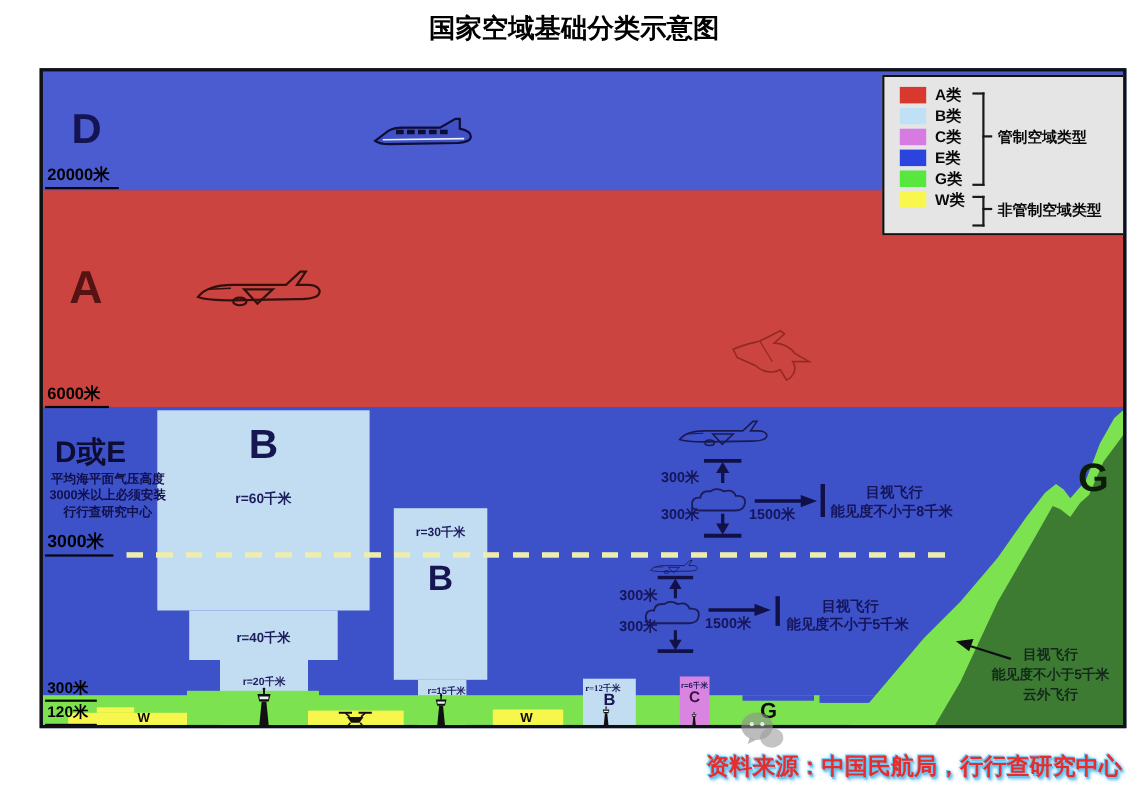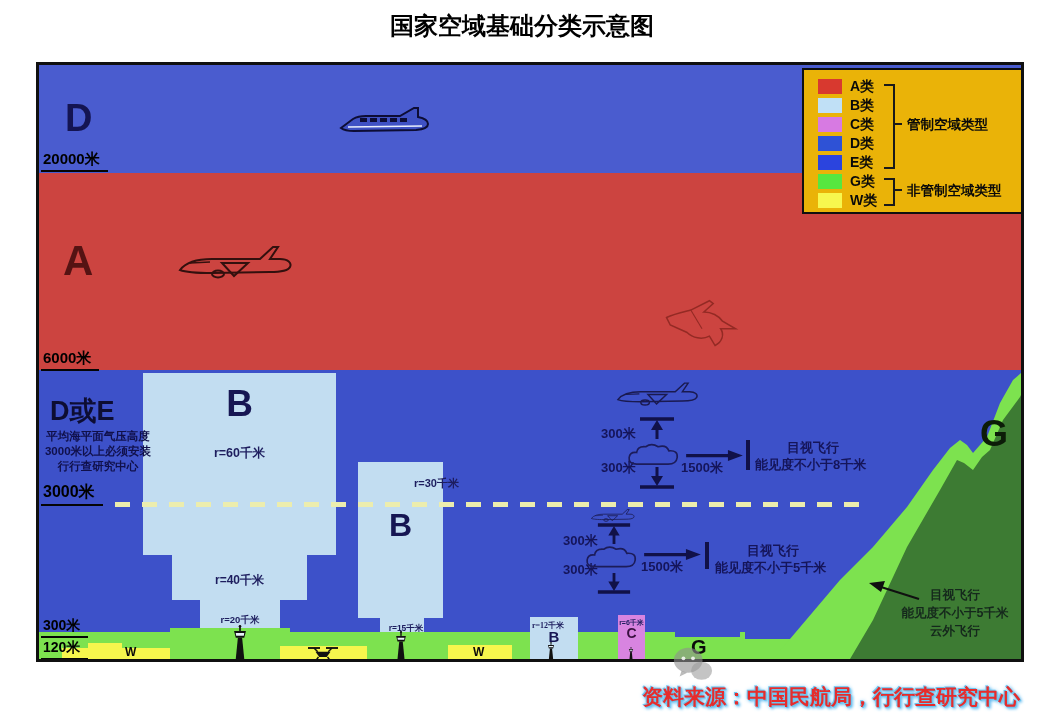--- a/index.html
+++ b/index.html
@@ -130,21 +130,21 @@
     <div class="zone" style="left: 104px; top: 308px; width: 193px; height: 182px; background-color: rgb(194, 221, 241);"></div>
     <div class="zone" style="left: 133px; top: 490px; width: 135px; height: 45px; background-color: rgb(194, 221, 241);"></div>
     <div class="zone" style="left: 161px; top: 535px; width: 80px; height: 59px; background-color: rgb(194, 221, 241);"></div>
     <div class="zlabel" style="left:104px;top:318px;width:193px;text-align:center;font-size:37px;color:#161653;">B</div>
     <div class="rlabel" style="left:104px;top:380px;width:193px;font-size:12.5px;">r=60千米</div>
     <div class="rlabel" style="left:133px;top:507px;width:135px;font-size:12px;">r=40千米</div>
     <div class="rlabel" style="left:161px;top:549px;width:80px;font-size:9.5px;">r=20千米</div>
 
     <div class="zone" style="left: 319px; top: 397px; width: 85px; height: 156px; background-color: rgb(194, 221, 241);"></div>
     <div class="zone" style="left: 341px; top: 553px; width: 44px; height: 41px; background-color: rgb(194, 221, 241);"></div>
-    <div class="rlabel" style="left:319px;top:411px;width:85px;font-size:11px;margin-left:36px;">r=30千米</div>
+    <div class="rlabel" style="left:319px;top:411px;width:85px;font-size:11px;">r=30千米</div>
     <div class="zlabel" style="left:319px;top:442px;width:85px;text-align:center;font-size:32px;color:#161653;">B</div>
     <div class="rlabel" style="left:341px;top:558px;width:52px;font-size:8.5px;">r=15千米</div>
 
     <div class="dash3000"></div>
 
     <div class="zone" style="left: 0px; top: 567px; width: 982px; height: 27px; z-index: 2; background-color: rgb(125, 226, 79);"></div>
     <div class="zone" style="left: 131px; top: 563px; width: 120px; height: 6px; z-index: 2; background-color: rgb(125, 226, 79);"></div>
     <div class="zone" style="left: 636px; top: 567px; width: 65px; height: 5px; z-index: 3; background-color: rgb(61, 81, 201);"></div>
     <div class="zone" style="left: 706px; top: 567px; width: 70px; height: 7px; z-index: 3; background-color: rgb(61, 81, 201);"></div>
 
@@ -237,37 +237,33 @@
       <line x1="880" y1="534" x2="842" y2="522" stroke="#101010" stroke-width="2"></line>
       <polygon points="830,518 846,516 842,527" fill="#101010"></polygon>
     </svg>
     <div class="zlabel" style="left:941px;top:348px;font-size:36px;color:#0c1c08;z-index:7;">G</div>
     <div class="mtext">
       <div>目视飞行</div>
       <div>能见度不小于5千米</div>
       <div>云外飞行</div>
     </div>
 
-    <div class="legend" style="background-color: #eab308;">
+    <div class="legend" style="background-color: #e5e5e5;">
       <div class="lrows">
         <div class="lrow">
           <span class="swatch" style="background-color: rgb(216, 57, 47);"></span>
           <span class="llabel">A类</span>
         </div>
         <div class="lrow">
           <span class="swatch" style="background-color: rgb(192, 224, 246);"></span>
           <span class="llabel">B类</span>
         </div>
         <div class="lrow">
           <span class="swatch" style="background-color: rgb(215, 122, 226);"></span>
           <span class="llabel">C类</span>
-        </div>
-        <div class="lrow">
-          <span class="swatch" style="background-color: rgb(46, 82, 214);"></span>
-          <span class="llabel">D类</span>
         </div>
         <div class="lrow">
           <span class="swatch" style="background-color: rgb(43, 68, 222);"></span>
           <span class="llabel">E类</span>
         </div>
         <div class="lrow">
           <span class="swatch" style="background-color: rgb(87, 231, 63);"></span>
           <span class="llabel">G类</span>
         </div>
         <div class="lrow">

